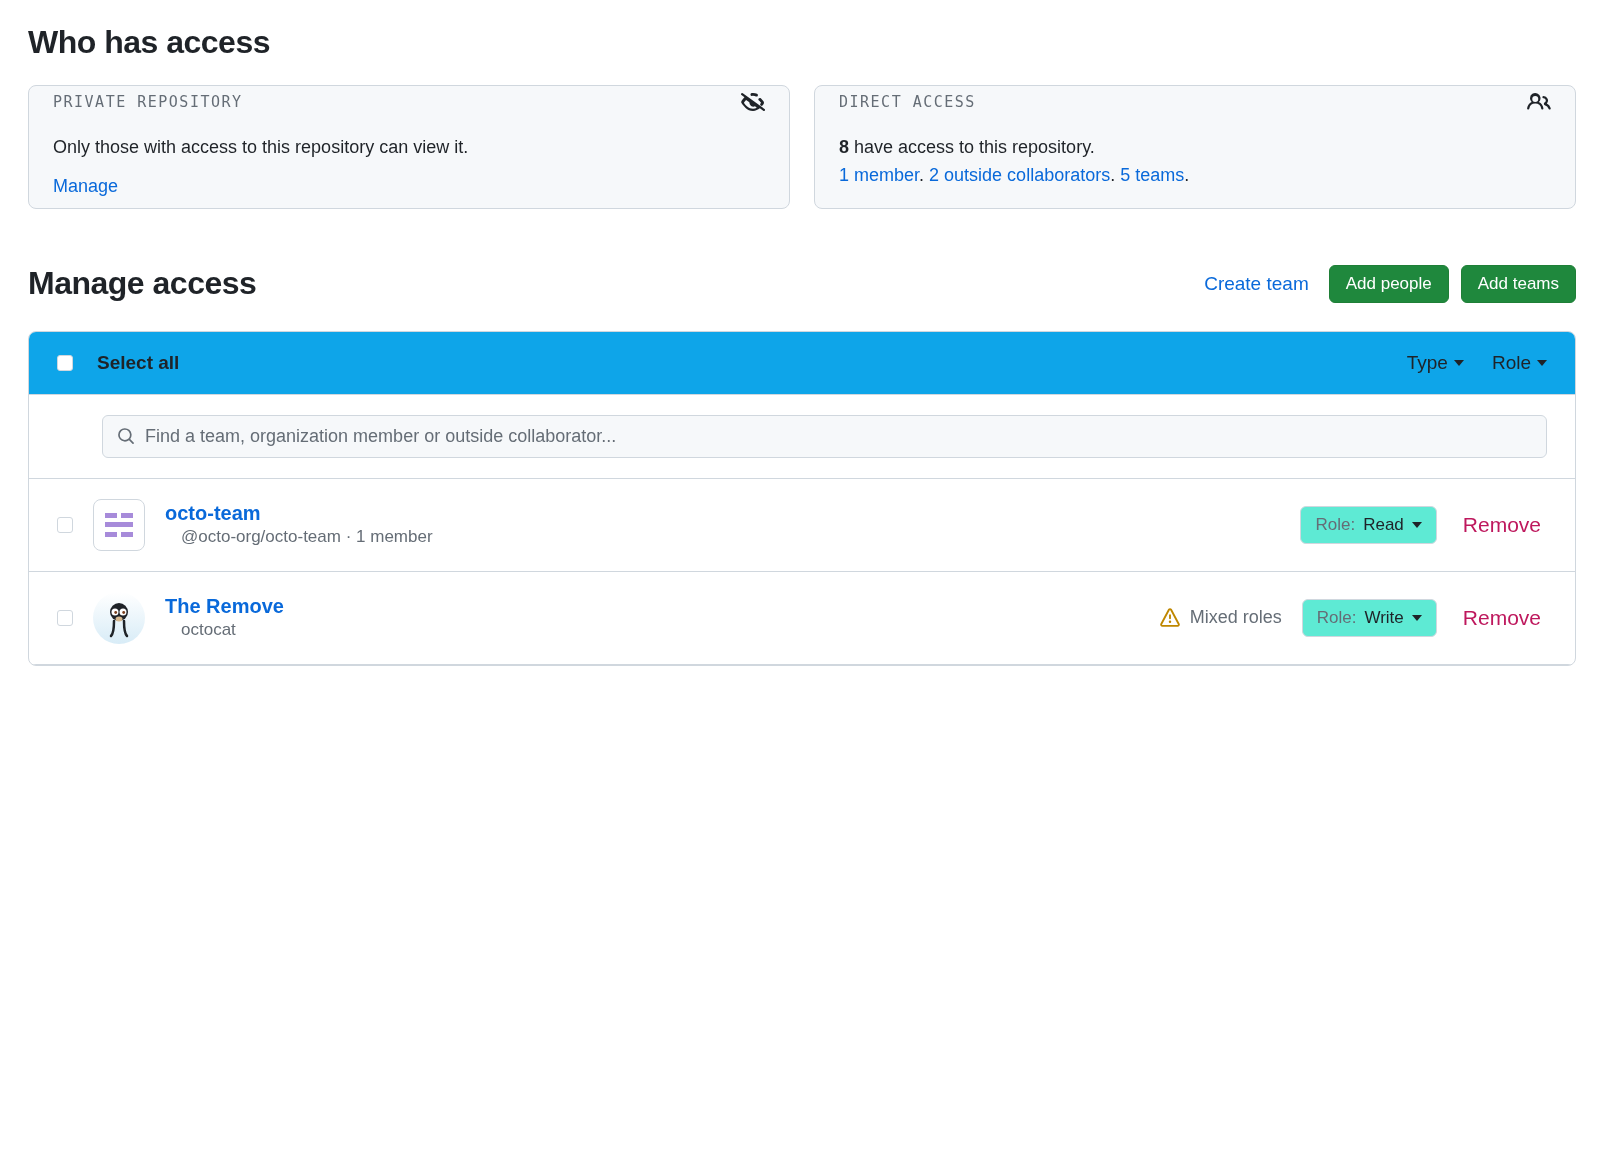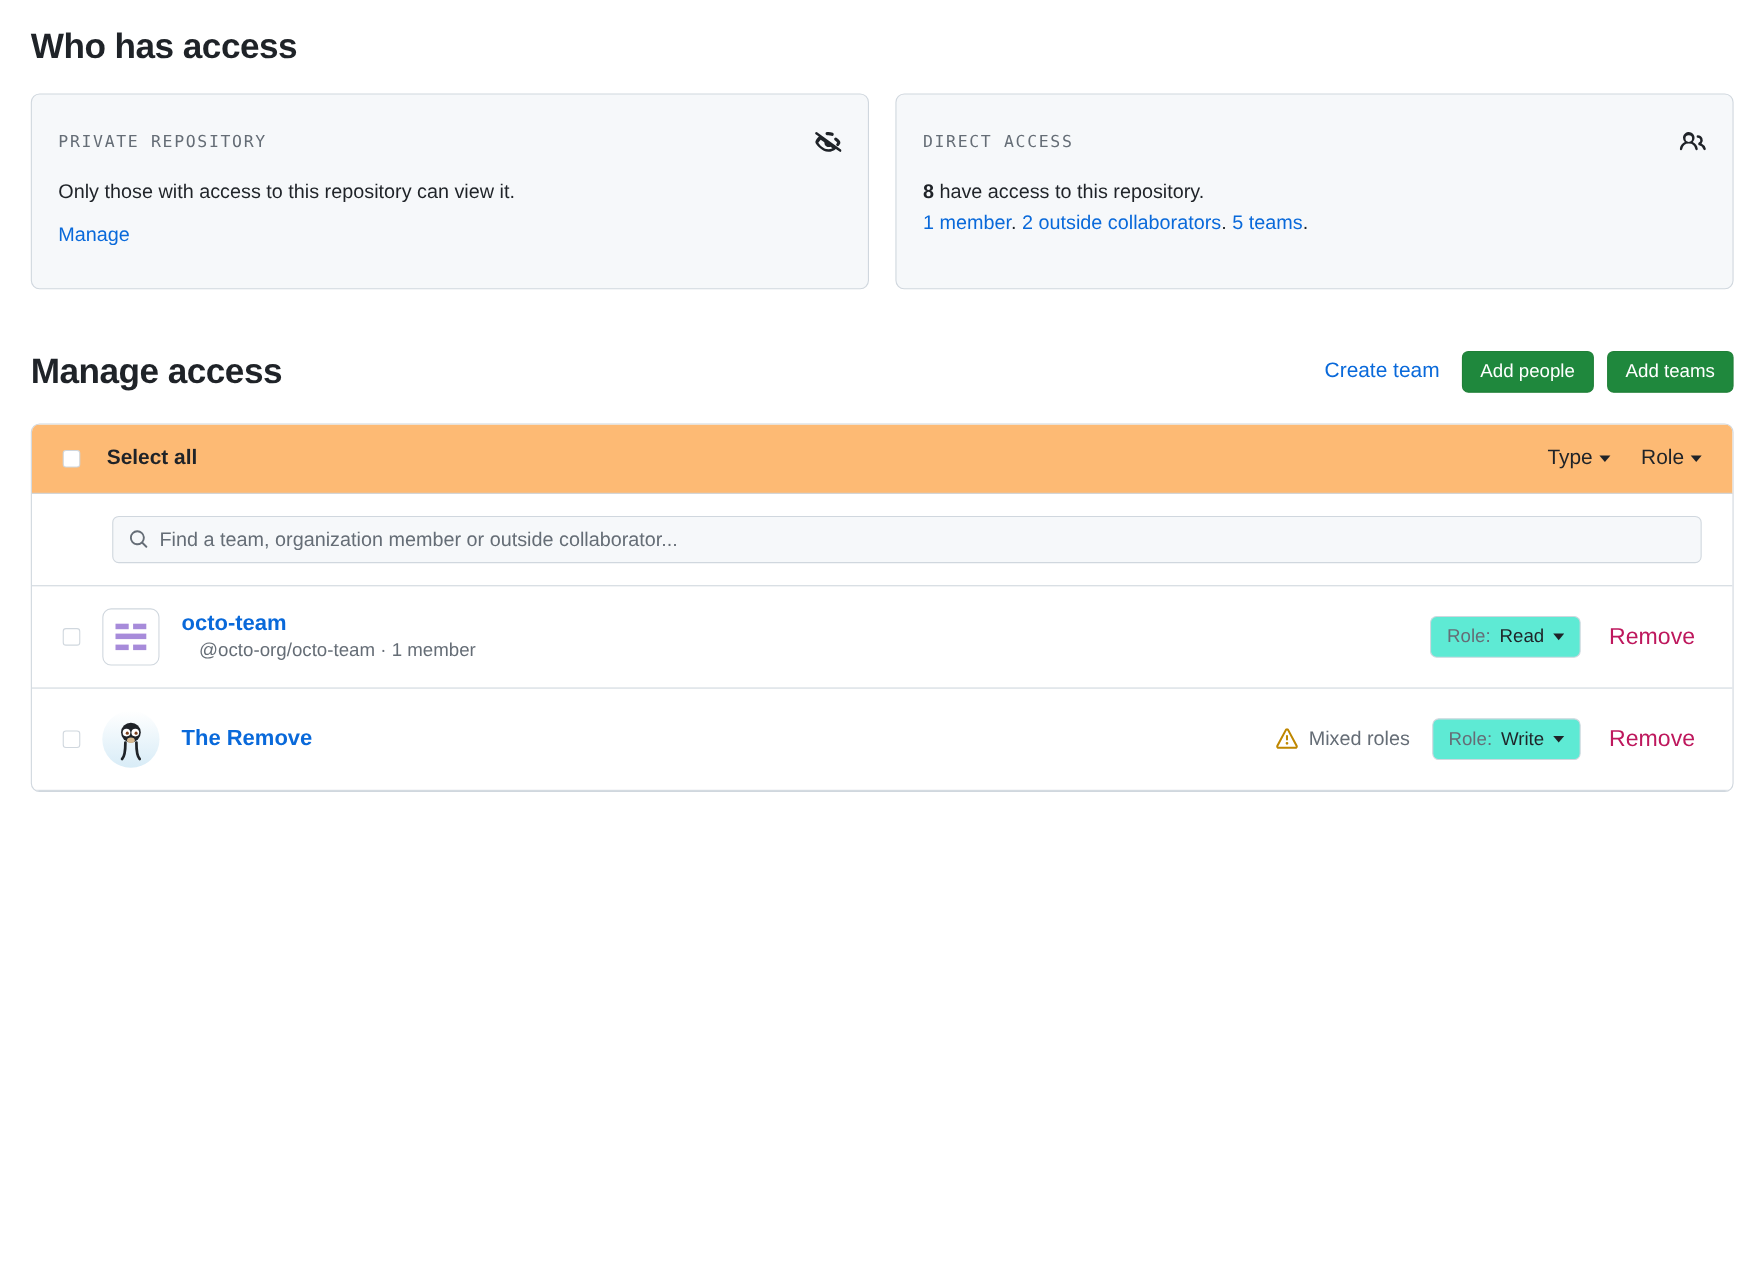--- a/index.html
+++ b/index.html
@@ -19,21 +19,21 @@
 .cards {
   display: flex;
   gap: 24px;
   margin-bottom: 56px;
 }
 .card {
   flex: 1;
   background: #f6f8fa;
   border: 1px solid #d0d7de;
   border-radius: 8px;
-  padding: 31px 24px;
+  padding: 4px 24px;
 }
 .card-header {
   display: flex;
   justify-content: space-between;
   align-items: center;
   margin-bottom: 20px;
 }
 .card-title {
   font-family: ui-monospace, SFMono-Regular, "SF Mono", Consolas, monospace;
   font-size: 15px;
@@ -95,21 +95,21 @@
 }
 .panel {
   border: 1px solid #d0d7de;
   border-radius: 8px;
   overflow: hidden;
 }
 .panel-head {
   display: flex;
   align-items: center;
   justify-content: space-between;
-  background: #fdba74;
+  background: #0ea5e9;
   border-bottom: 1px solid #d0d7de;
   padding: 20px 28px;
 }
 .panel-head-left {
   display: flex;
   align-items: center;
   gap: 24px;
 }
 .checkbox {
   width: 16px;
@@ -339,20 +339,21 @@
           <circle cx="16" cy="14" r="3.5" fill="#fff"></circle>
           <circle cx="24" cy="14" r="3.5" fill="#fff"></circle>
           <circle cx="16.7" cy="14.5" r="1.4" fill="#7b3f1d"></circle>
           <circle cx="24.7" cy="14.5" r="1.4" fill="#7b3f1d"></circle>
           <ellipse cx="20" cy="21" rx="3.5" ry="2.5" fill="#d6b88f"></ellipse>
           <path d="M15 23 Q15 35 12 38 M25 23 Q25 35 28 38" stroke="#1f2328" stroke-width="2.5" fill="none" stroke-linecap="round"></path>
         </svg>
     </div>
     <div class="entity">
       <a class="entity-name">The Remove</a>
+      <div class="entity-sub">octocat</div>
     </div>
     <div class="mixed">
       <span>
         <svg class="icon-svg" width="20" height="20" viewBox="0 0 16 16" fill="#bf8700">
             <path d="M6.457 1.047c.659-1.234 2.427-1.234 3.086 0l6.082 11.378A1.75 1.75 0 0 1 14.082 15H1.918a1.75 1.75 0 0 1-1.543-2.575Zm1.763.707a.25.25 0 0 0-.44 0L1.698 13.132a.25.25 0 0 0 .22.368h12.164a.25.25 0 0 0 .22-.368Zm.53 3.996v2.5a.75.75 0 0 1-1.5 0v-2.5a.75.75 0 0 1 1.5 0ZM9 11a1 1 0 1 1-2 0 1 1 0 0 1 2 0Z"></path>
           </svg>
       </span>
       <span>Mixed roles</span>
     </div>
     <button class="role-btn">

